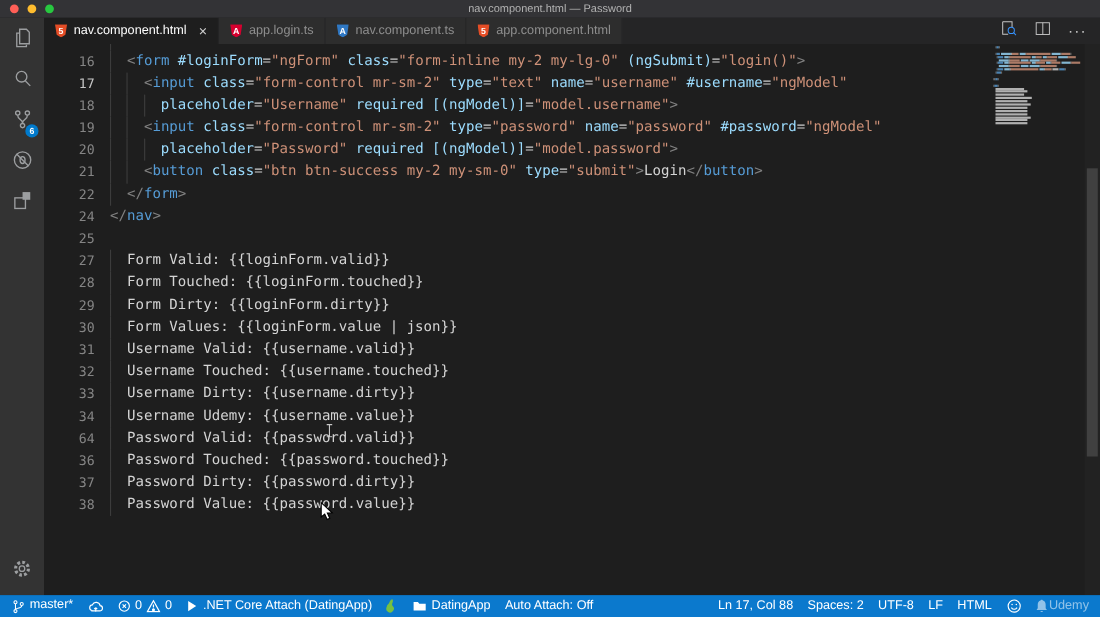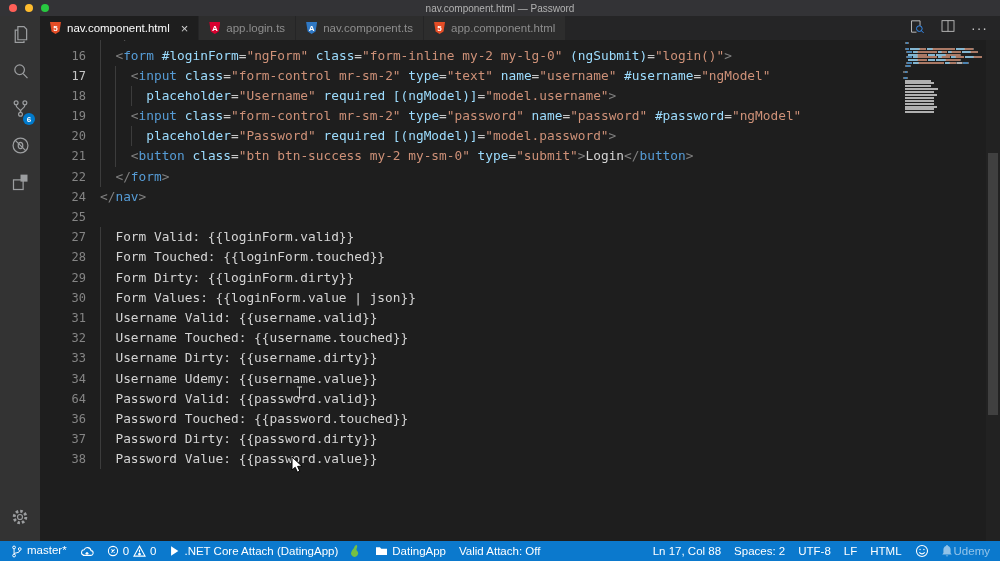--- a/index.html
+++ b/index.html
@@ -265,21 +265,21 @@
         <path d="M6.5 0c2.6 3.2-1.6 4.6.6 7.3a4.1 4.1 0 1 1-6.4.9C.9 6.4 2.3 5.8 3.1 4.5 4 3.2 3.6 1.7 6.5 0z" fill="#76c043" stroke="none"></path>
       </svg>
     </span>
     <span class="sb-item">
       <svg width="13" height="11" viewBox="0 0 14 12">
         <path d="M1 2.5h4.3l1.4 1.6H13V11H1z" fill="#fff" stroke="none"></path>
       </svg>
       <span>DatingApp</span>
     </span>
     <span class="sb-item">
-      <span>Valid Attach: Off</span>
+      <span>Auto Attach: Off</span>
     </span>
   </div>
   <div class="sb-group">
     <span class="sb-item">
         <span>Ln 17, Col 88</span>
       </span>
     <span class="sb-item">
         <span>Spaces: 2</span>
       </span>
     <span class="sb-item">

